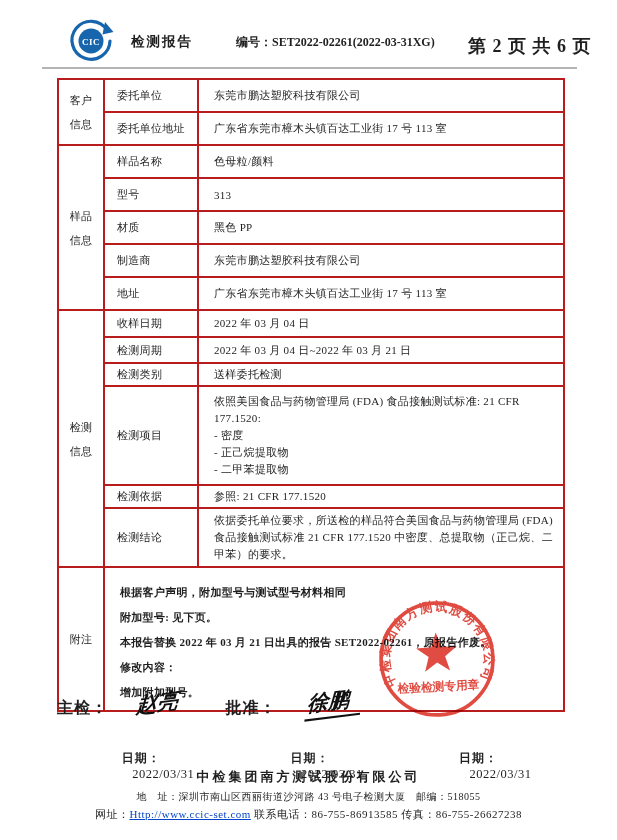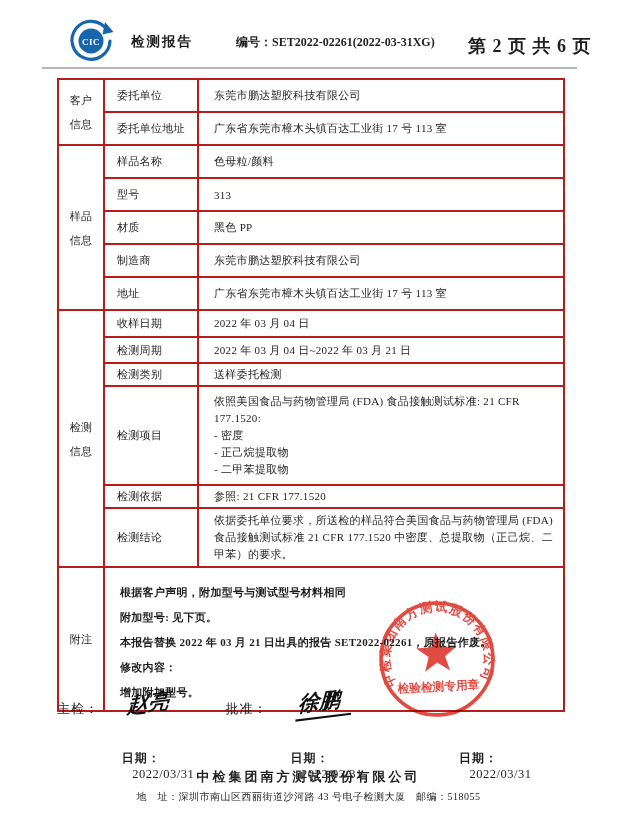--- a/index.html
+++ b/index.html
@@ -29,21 +29,21 @@
   tr.h26 td { height:26px; }
   tr.h23 td { height:23px; }
   td.multiline { white-space:pre-line; line-height:17px; padding-top:6px; padding-bottom:6px; }
   td.justify { text-align:justify; line-height:17px; }
   td.note { white-space:pre-line; line-height:25px; padding-top:12px; padding-bottom:5px;font-weight:bold; }
 
   
   .sig-area { position:absolute; left:57px; top:693px; width:506px; }
   .sig-row { display:flex; }
   .sig-col { width:168.6px; display:flex; align-items:center; }
-  .role { font-size:13px; font-weight:normal; letter-spacing:1px; white-space:nowrap; }
+  .role { font-size:16px; font-weight:bold; letter-spacing:1px; white-space:nowrap; }
   .sig-name {
     font-family:"DejaVu Sans",sans-serif; font-style:italic; font-weight:bold;
     font-size:21px; color:#111; transform:rotate(-7deg) skewX(-10deg);
     margin-left:28px; position:relative; top:-6px; white-space:nowrap;
   }
   .sig-underline { border-bottom:2px solid #111; padding:0 12px 1px 2px; }
   .sig-scribble { margin-left:26px; position:relative; top:-8px; }
   .date-row { margin-top:26px; }
   .date-col { width:168.6px; display:flex; align-items:center;flex-direction:column; }
   .date-lbl { font-size:12px; font-weight:bold; letter-spacing:1px; }
@@ -193,14 +193,15 @@
       <text fill="#dc3227" font-size="12.5" font-weight="bold" letter-spacing="1.5" font-family="Liberation Serif, serif">
         <textPath href="#sealArc" startOffset="50%" text-anchor="middle">中检集团南方测试股份有限公司</textPath>
       </text>
       <polygon points="59,33 64,47.1 79,47.5 67.1,56.6 71.3,71 59,62.5 46.7,71 50.9,56.6 39,47.5 54,47.1" fill="#dc3227"></polygon>
       <text x="59" y="90" text-anchor="middle" font-size="11.5" font-weight="bold" fill="#dc3227" font-family="Liberation Serif, serif">检验检测专用章</text>
     </svg>
   </div>
 
   <div class="ftr ftr-company">中检集团南方测试股份有限公司</div>
   <div class="ftr ftr-line1"><span>地　址：</span><span>深圳市南山区西丽街道沙河路 43 号电子检测大厦</span><span>　邮编：</span><span>518055</span></div>
+  <div class="ftr ftr-line2"><span>网址：</span><span class="link">Http://www.ccic-set.com</span><span> 联系电话：</span><span>86-755-86913585</span><span> 传真：</span><span>86-755-26627238</span></div>
 
 </div>
 
 </body></html>

